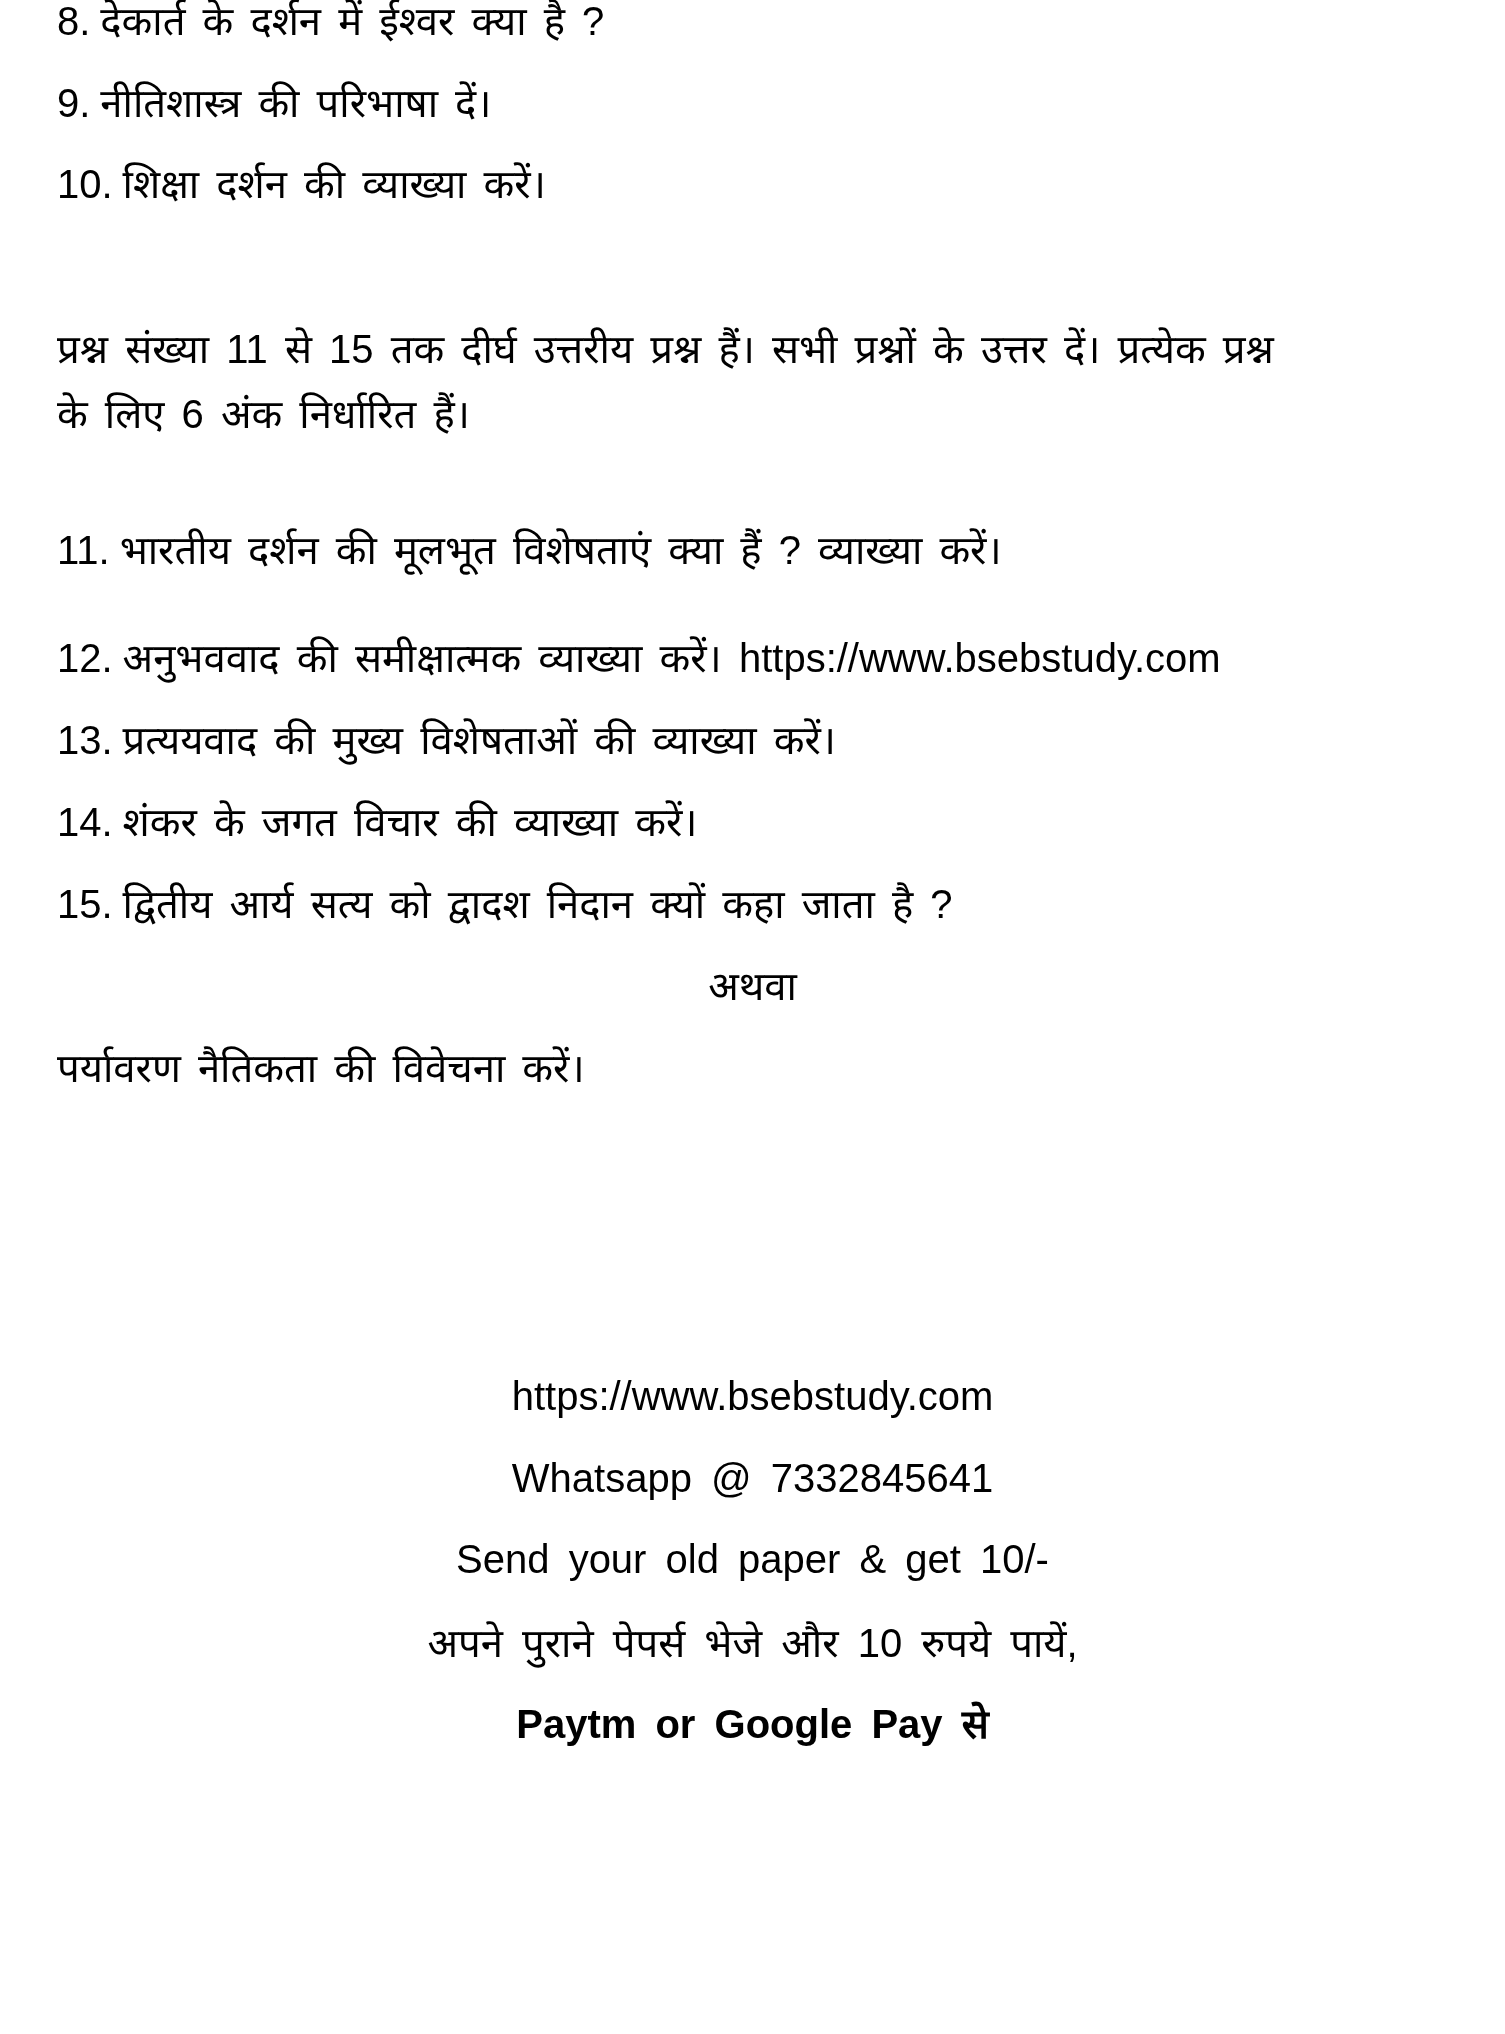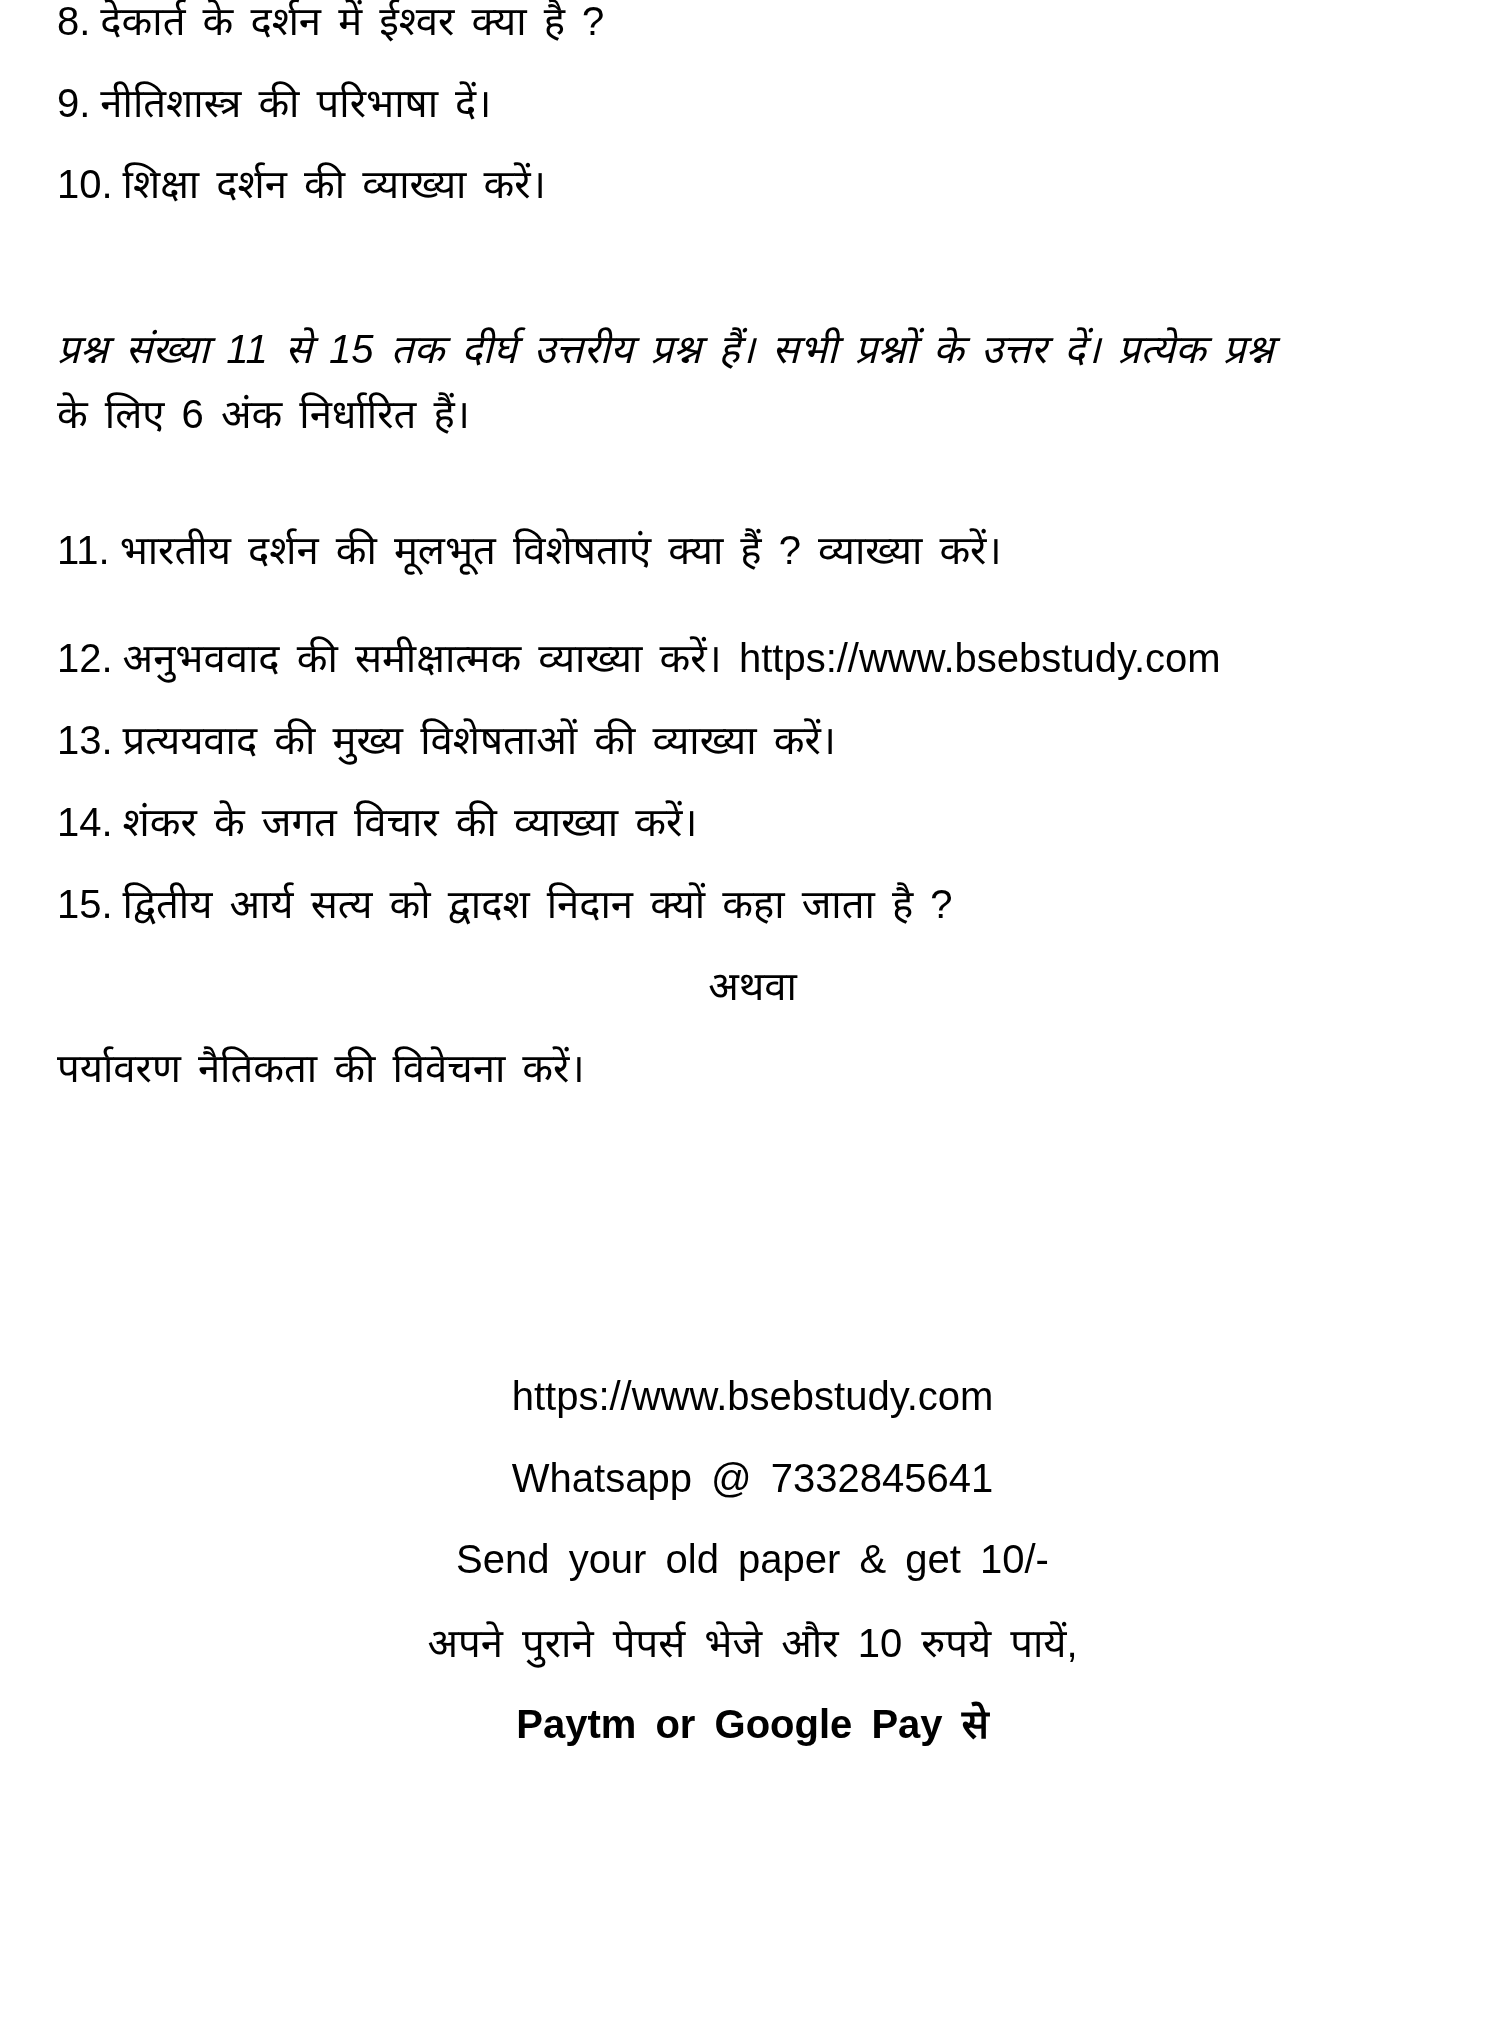--- a/index.html
+++ b/index.html
@@ -45,21 +45,21 @@
 <div class="line" style="top:-3px;">
   <span class="num">8.</span><span>देकार्त के दर्शन में ईश्वर क्या है ?</span>
 </div>
 <div class="line" style="top:79px;">
   <span class="num">9.</span><span>नीतिशास्त्र की परिभाषा दें।</span>
 </div>
 <div class="line" style="top:160px;">
   <span class="num">10.</span><span>शिक्षा दर्शन की व्याख्या करें।</span>
 </div>
 
-<div class="line" style="top:325px;font-style:italic;">प्रश्न संख्या 11 से 15 तक दीर्घ उत्तरीय प्रश्न हैं। सभी प्रश्नों के उत्तर दें। प्रत्येक प्रश्न</div>
+<div class="line" style="top:325px;">प्रश्न संख्या 11 से 15 तक दीर्घ उत्तरीय प्रश्न हैं। सभी प्रश्नों के उत्तर दें। प्रत्येक प्रश्न</div>
 <div class="line" style="top:390px;">के लिए 6 अंक निर्धारित हैं।</div>
 
 <div class="line" style="top:526px;">
   <span class="num">11.</span><span>भारतीय दर्शन की मूलभूत विशेषताएं क्या हैं ? व्याख्या करें।</span>
 </div>
 <div class="line" style="top:634px;">
   <span class="num">12.</span><span>अनुभववाद की समीक्षात्मक व्याख्या करें।</span>
   <span class="url-inline">https://www.bsebstudy.com</span>
 </div>
 <div class="line" style="top:716px;">

